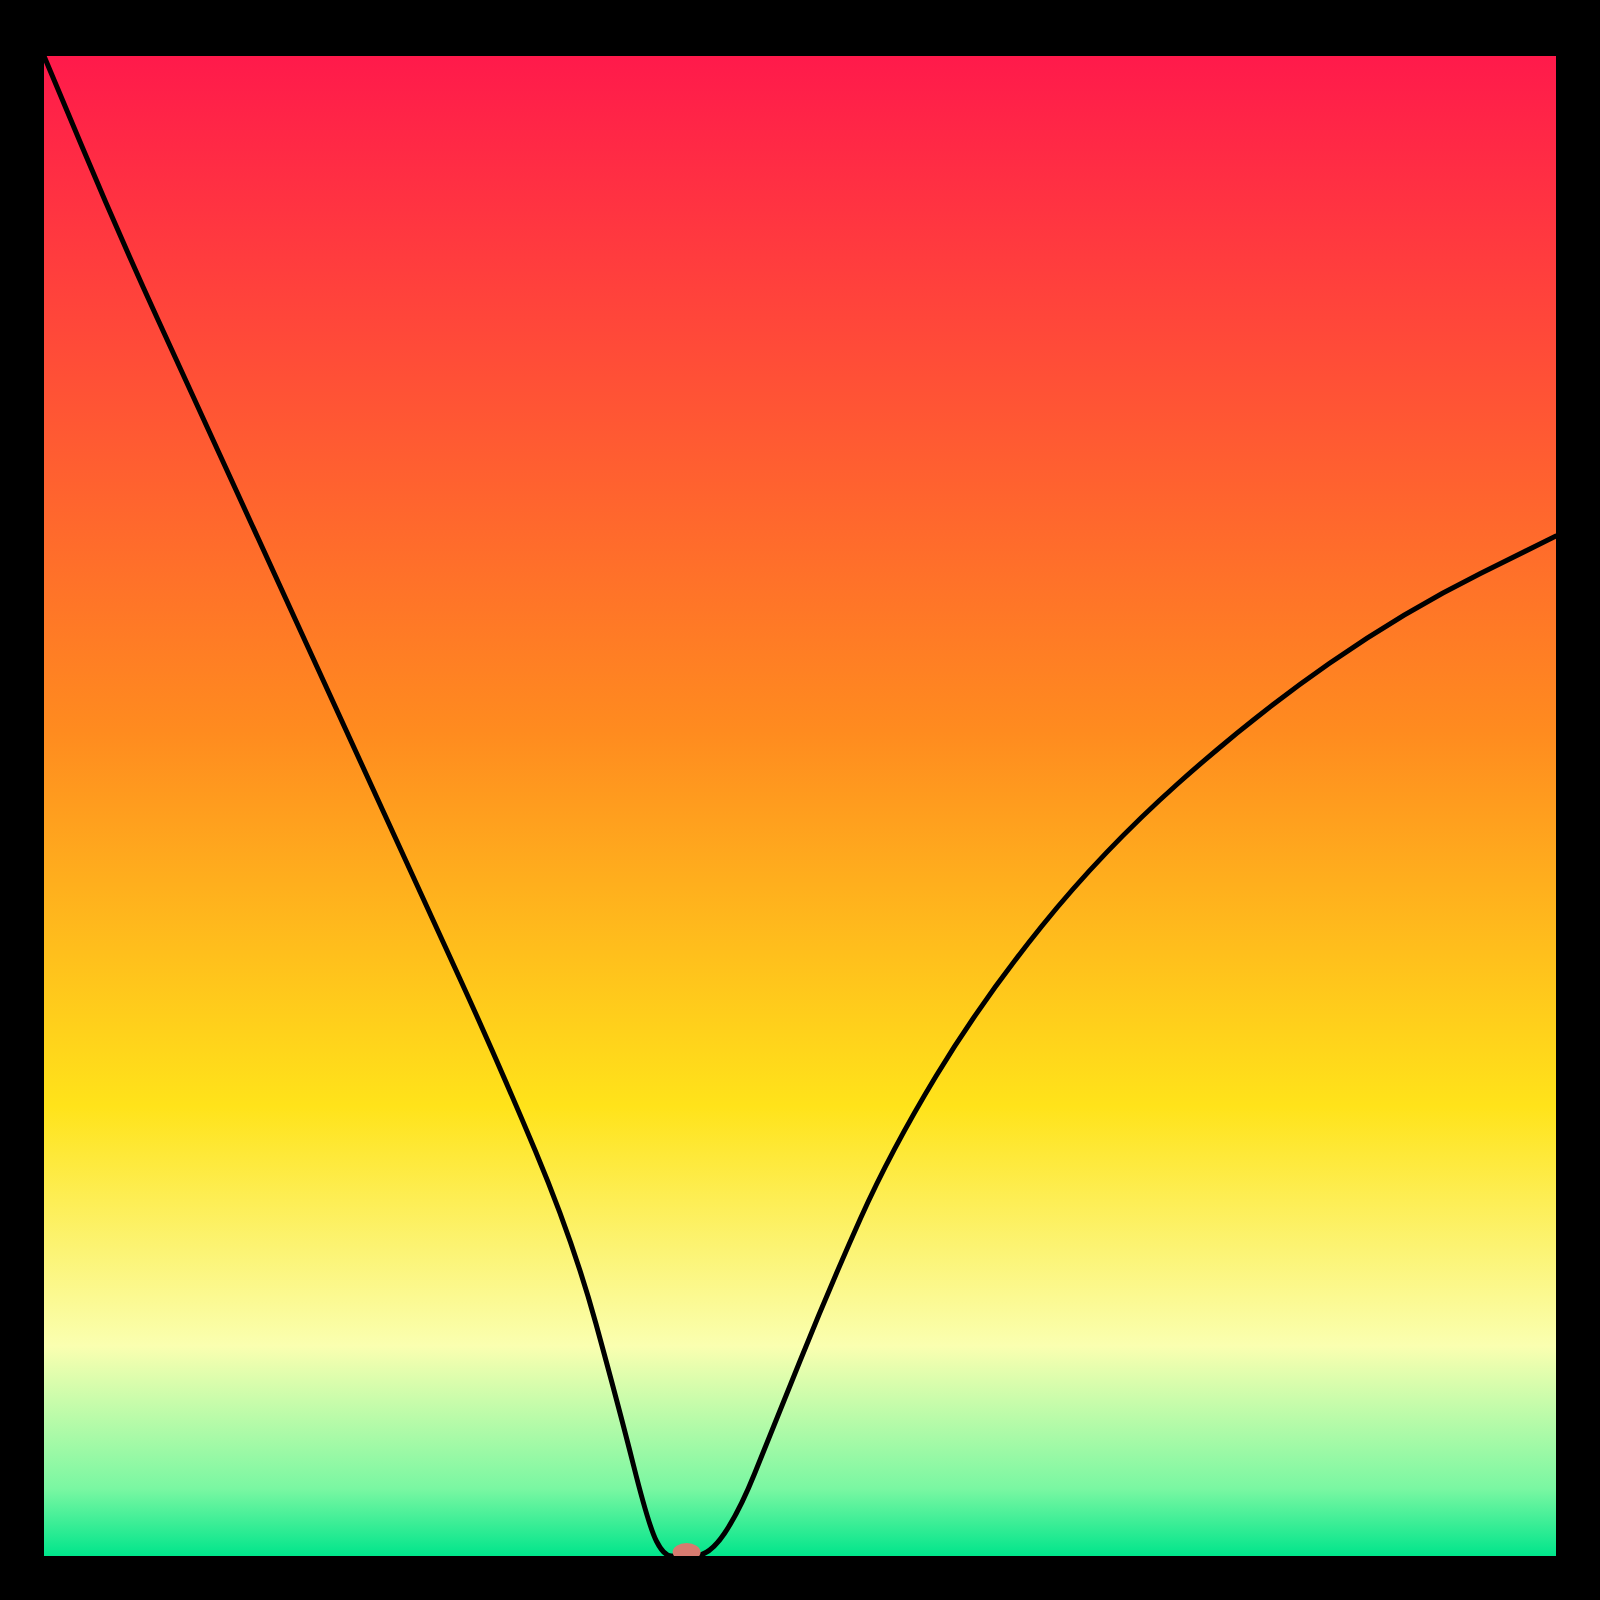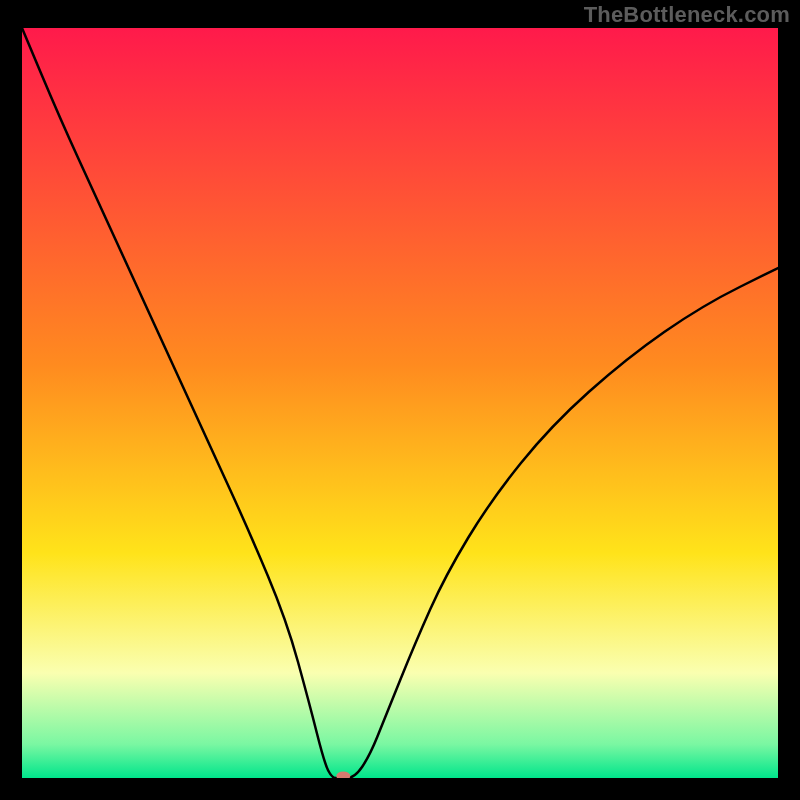--- a/index.html
+++ b/index.html
@@ -37,21 +37,20 @@
   .plot svg {
     display: block;
     width: 756px;
     height: 750px;
   }
 </style>
 </head>
 <body>
 
 <div class="frame">
-  <div class="watermark">TheBottleneck.com</div>
 
   <div class="plot">
     <svg viewBox="0 0 756 750" preserveAspectRatio="none">
       <defs>
         <linearGradient id="bgGrad" x1="0" y1="0" x2="0" y2="1">
         <stop offset="0%" stop-color="#ff1a4b"></stop>
             <stop offset="45%" stop-color="#ff8b1f"></stop>
             <stop offset="70%" stop-color="#ffe31a"></stop>
             <stop offset="86%" stop-color="#faffb0"></stop>
             <stop offset="95.5%" stop-color="#7af7a2"></stop>

